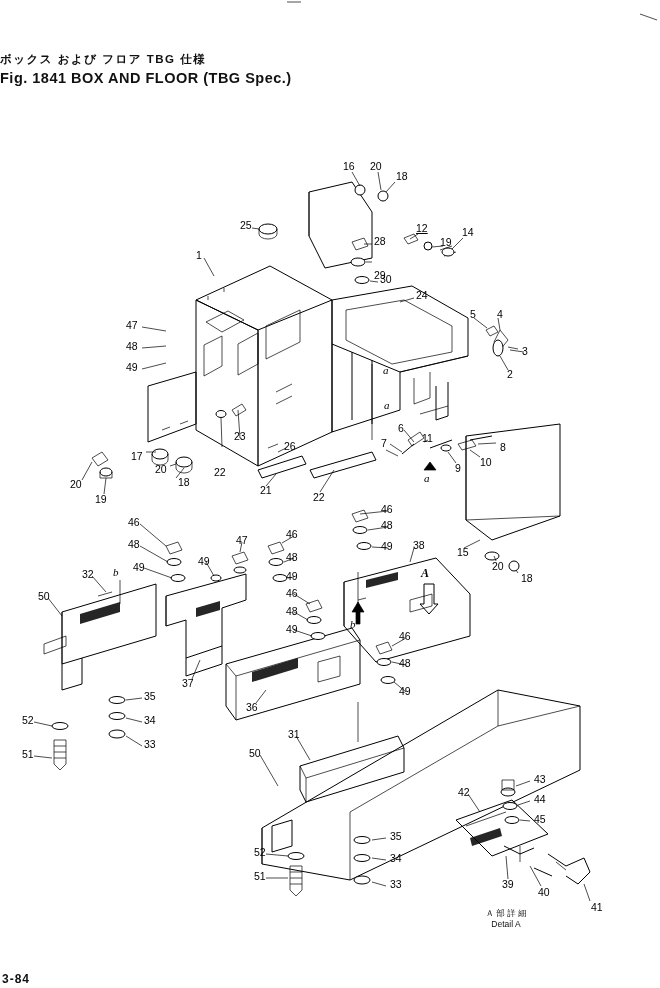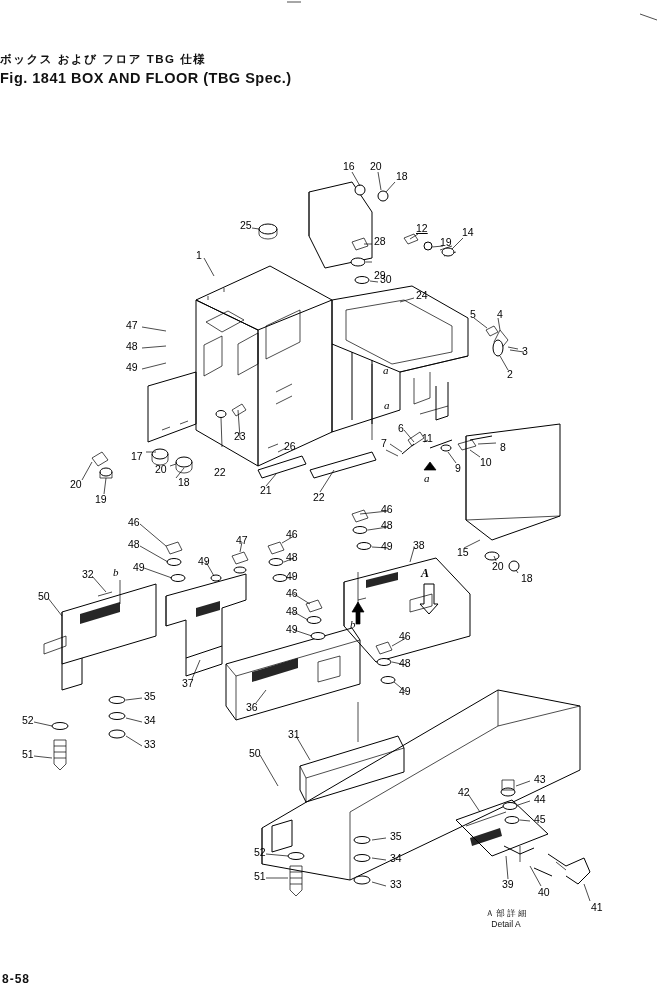--- a/index.html
+++ b/index.html
@@ -359,14 +359,14 @@
   <div class="lbl it" style="left:424px;top:472px;">a</div>
   <div class="lbl it" style="left:113px;top:566px;">b</div>
   <div class="lbl it" style="left:350px;top:618px;">b</div>
   <div class="lbl it" style="left:421px;top:566px;font-weight:bold;font-size:12px;">A</div>
 
   <div class="detail-cap" style="left:446px;top:908px;width:120px;">
     <div>Ａ 部 詳 細</div>
     <div>Detail A</div>
   </div>
 
-  <div class="pagenum">8-58</div>
+  <div class="pagenum">3-84</div>
 </div>
 
 </body></html>

